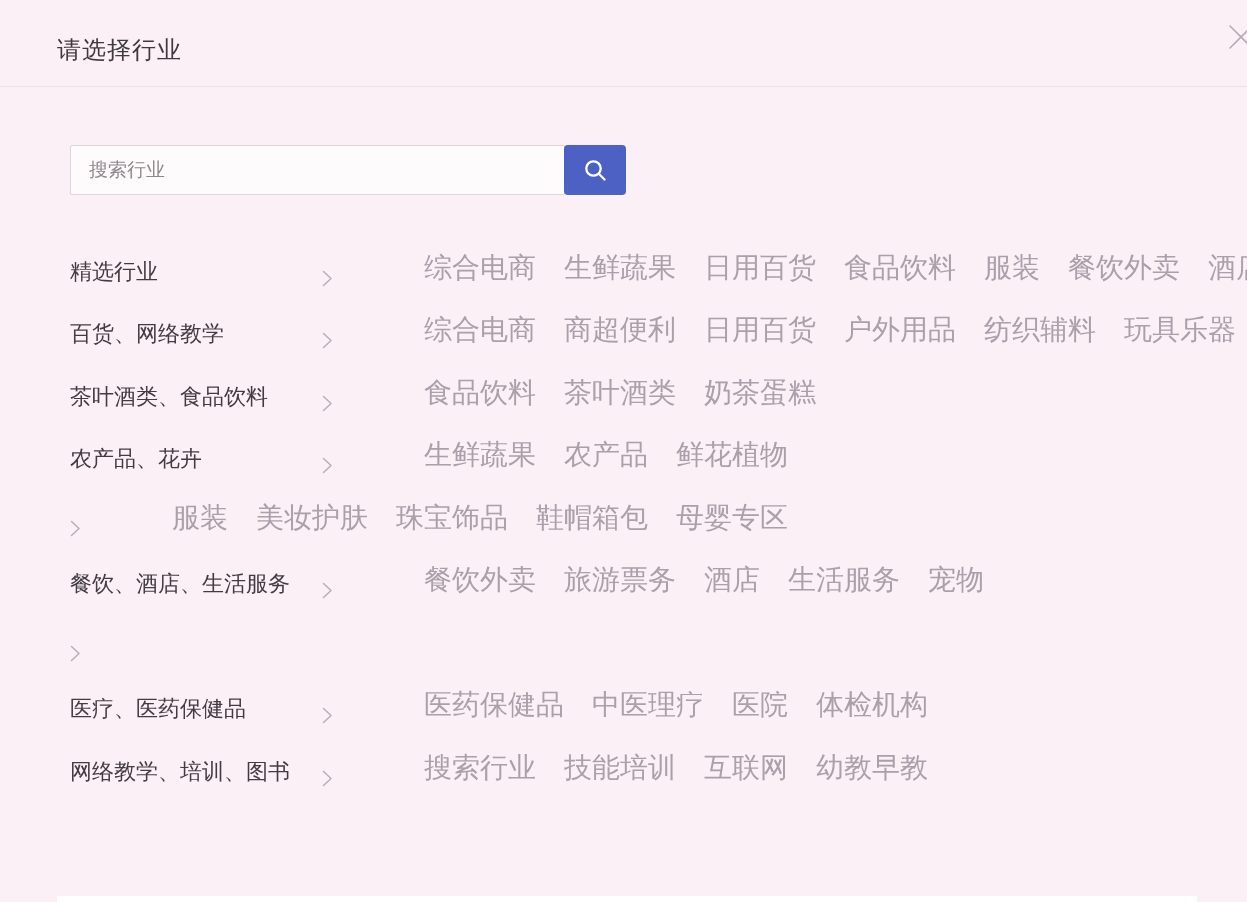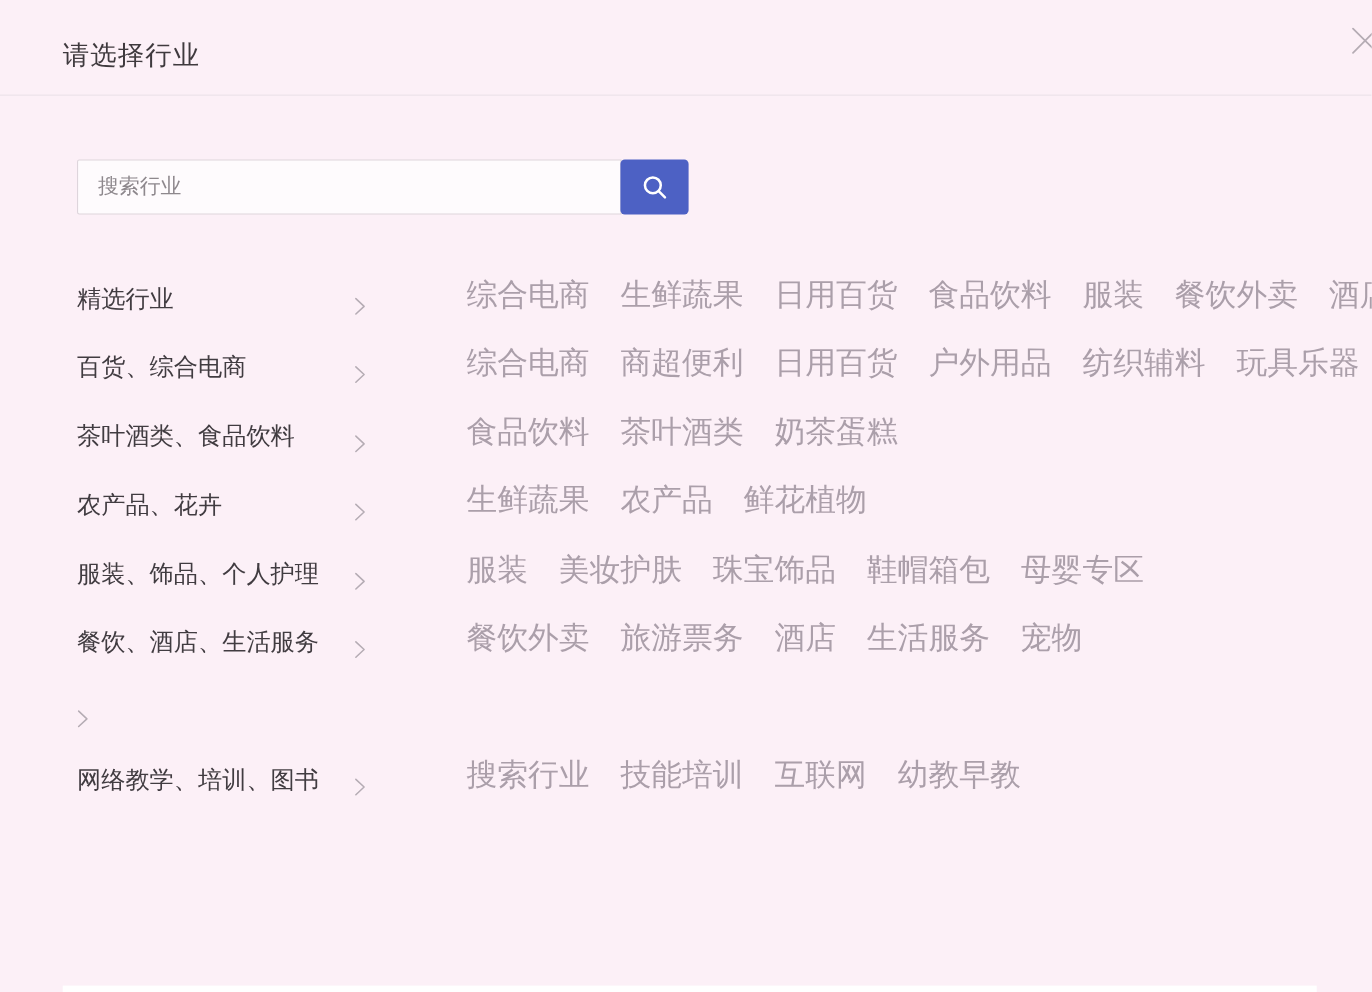--- a/index.html
+++ b/index.html
@@ -156,21 +156,21 @@
         <span class="sub-item">生鲜蔬果</span>
         <span class="sub-item">日用百货</span>
         <span class="sub-item">食品饮料</span>
         <span class="sub-item">服装</span>
         <span class="sub-item">餐饮外卖</span>
         <span class="sub-item">酒店</span>
       </div>
   </div>
 
   <div class="category-row">
-    <div class="category-label">百货、综合电商</div>
+    <div class="category-label">百货、网络教学</div>
     <span class="chevron-wrap">
       <svg width="11" height="17" viewBox="0 0 11 17" fill="none">
         <polyline points="1.5,1.5 9,8.5 1.5,15.5" stroke="#b5acb4" stroke-width="1.4" stroke-linecap="round" stroke-linejoin="round"></polyline>
       </svg>
     </span>
     <div class="sub-items">
         <span class="sub-item">综合电商</span>
         <span class="sub-item">商超便利</span>
         <span class="sub-item">日用百货</span>
         <span class="sub-item">户外用品</span>
@@ -201,21 +201,20 @@
       </svg>
     </span>
     <div class="sub-items">
         <span class="sub-item">生鲜蔬果</span>
         <span class="sub-item">农产品</span>
         <span class="sub-item">鲜花植物</span>
       </div>
   </div>
 
   <div class="category-row">
-    <div class="category-label">服装、饰品、个人护理</div>
     <span class="chevron-wrap">
       <svg width="11" height="17" viewBox="0 0 11 17" fill="none">
         <polyline points="1.5,1.5 9,8.5 1.5,15.5" stroke="#b5acb4" stroke-width="1.4" stroke-linecap="round" stroke-linejoin="round"></polyline>
       </svg>
     </span>
     <div class="sub-items">
         <span class="sub-item">服装</span>
         <span class="sub-item">美妆护肤</span>
         <span class="sub-item">珠宝饰品</span>
         <span class="sub-item">鞋帽箱包</span>
@@ -241,20 +240,34 @@
 
   <div class="category-row">
     <span class="chevron-wrap">
       <svg width="11" height="17" viewBox="0 0 11 17" fill="none">
         <polyline points="1.5,1.5 9,8.5 1.5,15.5" stroke="#b5acb4" stroke-width="1.4" stroke-linecap="round" stroke-linejoin="round"></polyline>
       </svg>
     </span>
   </div>
 
 
+  <div class="category-row">
+    <div class="category-label">医疗、医药保健品</div>
+    <span class="chevron-wrap">
+      <svg width="11" height="17" viewBox="0 0 11 17" fill="none">
+        <polyline points="1.5,1.5 9,8.5 1.5,15.5" stroke="#b5acb4" stroke-width="1.4" stroke-linecap="round" stroke-linejoin="round"></polyline>
+      </svg>
+    </span>
+    <div class="sub-items">
+        <span class="sub-item">医药保健品</span>
+        <span class="sub-item">中医理疗</span>
+        <span class="sub-item">医院</span>
+        <span class="sub-item">体检机构</span>
+      </div>
+  </div>
 
 
   <div class="category-row">
     <div class="category-label">网络教学、培训、图书</div>
     <span class="chevron-wrap">
       <svg width="11" height="17" viewBox="0 0 11 17" fill="none">
         <polyline points="1.5,1.5 9,8.5 1.5,15.5" stroke="#b5acb4" stroke-width="1.4" stroke-linecap="round" stroke-linejoin="round"></polyline>
       </svg>
     </span>
     <div class="sub-items">

